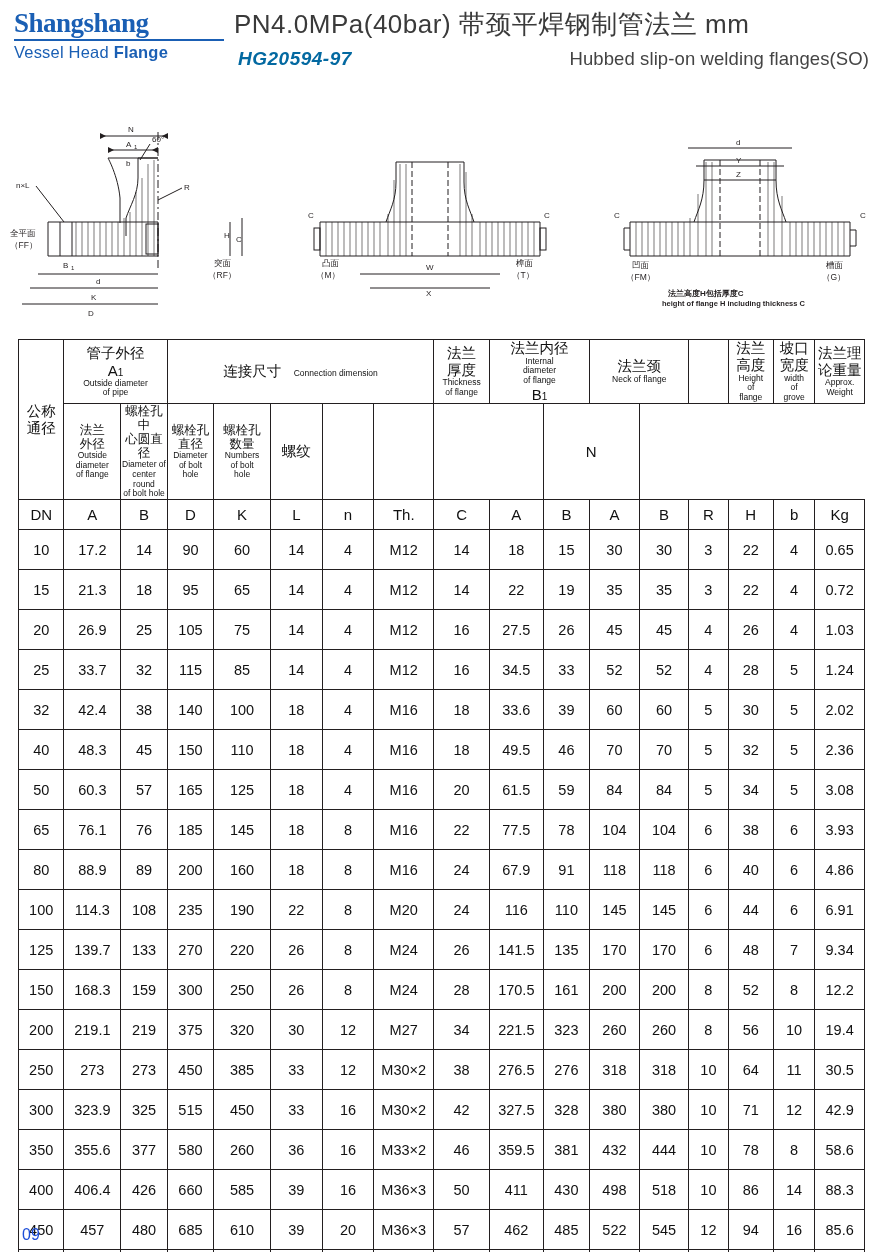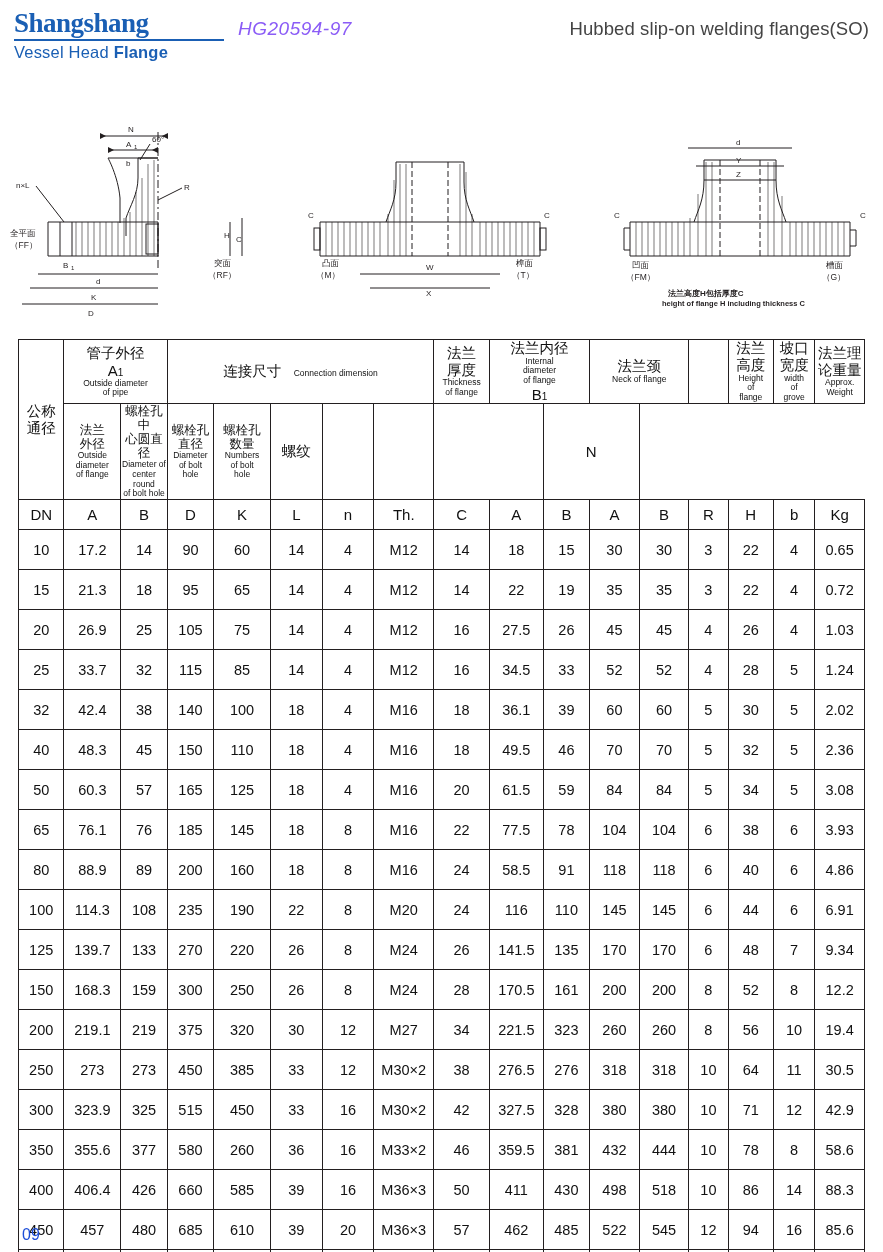--- a/index.html
+++ b/index.html
@@ -61,22 +61,22 @@
   }
   .title-row2 {
     display: flex;
     justify-content: space-between;
     align-items: flex-end;
     margin-top: 8px;
   }
   .title-std {
     font-size: 19px;
     font-style: italic;
-    font-weight: normal;
-    color: #8b5cf6;
+    font-weight: bold;
+    color: #0369a1;
     letter-spacing: 0.5px;
     padding-left: 4px;
   }
   .title-en {
     font-size: 18.5px;
     color: #444;
     letter-spacing: 0.1px;
     white-space: nowrap;
   }
 
@@ -136,20 +136,21 @@
 </head>
 <body>
 
 <div class="header">
   <div class="logo">
     <div class="logo-line1">Shangshang</div>
     <div class="logo-rule"></div>
     <div class="logo-line2"><span>Vessel Head </span><b>Flange</b></div>
   </div>
   <div class="title-block">
+    <div class="title-main">PN4.0MPa(40bar) 带颈平焊钢制管法兰  mm</div>
     <div class="title-row2">
       <div class="title-std">HG20594-97</div>
       <div class="title-en">Hubbed slip-on welding flanges(SO)</div>
     </div>
   </div>
 </div>
 
 <div class="drawings">
 
   <div class="dwg" style="left:8px;">
@@ -575,21 +576,21 @@
         <tr>
           <td>32</td>
           <td>42.4</td>
           <td>38</td>
           <td>140</td>
           <td>100</td>
           <td>18</td>
           <td>4</td>
           <td>M16</td>
           <td>18</td>
-          <td>36.1</td>
+          <td>33.6</td>
           <td>39</td>
           <td>60</td>
           <td>60</td>
           <td>5</td>
           <td>30</td>
           <td>5</td>
           <td>2.02</td>
         </tr>
         <tr>
           <td>40</td>
@@ -651,21 +652,21 @@
         <tr>
           <td>80</td>
           <td>88.9</td>
           <td>89</td>
           <td>200</td>
           <td>160</td>
           <td>18</td>
           <td>8</td>
           <td>M16</td>
           <td>24</td>
-          <td>58.5</td>
+          <td>67.9</td>
           <td>91</td>
           <td>118</td>
           <td>118</td>
           <td>6</td>
           <td>40</td>
           <td>6</td>
           <td>4.86</td>
         </tr>
         <tr>
           <td>100</td>

